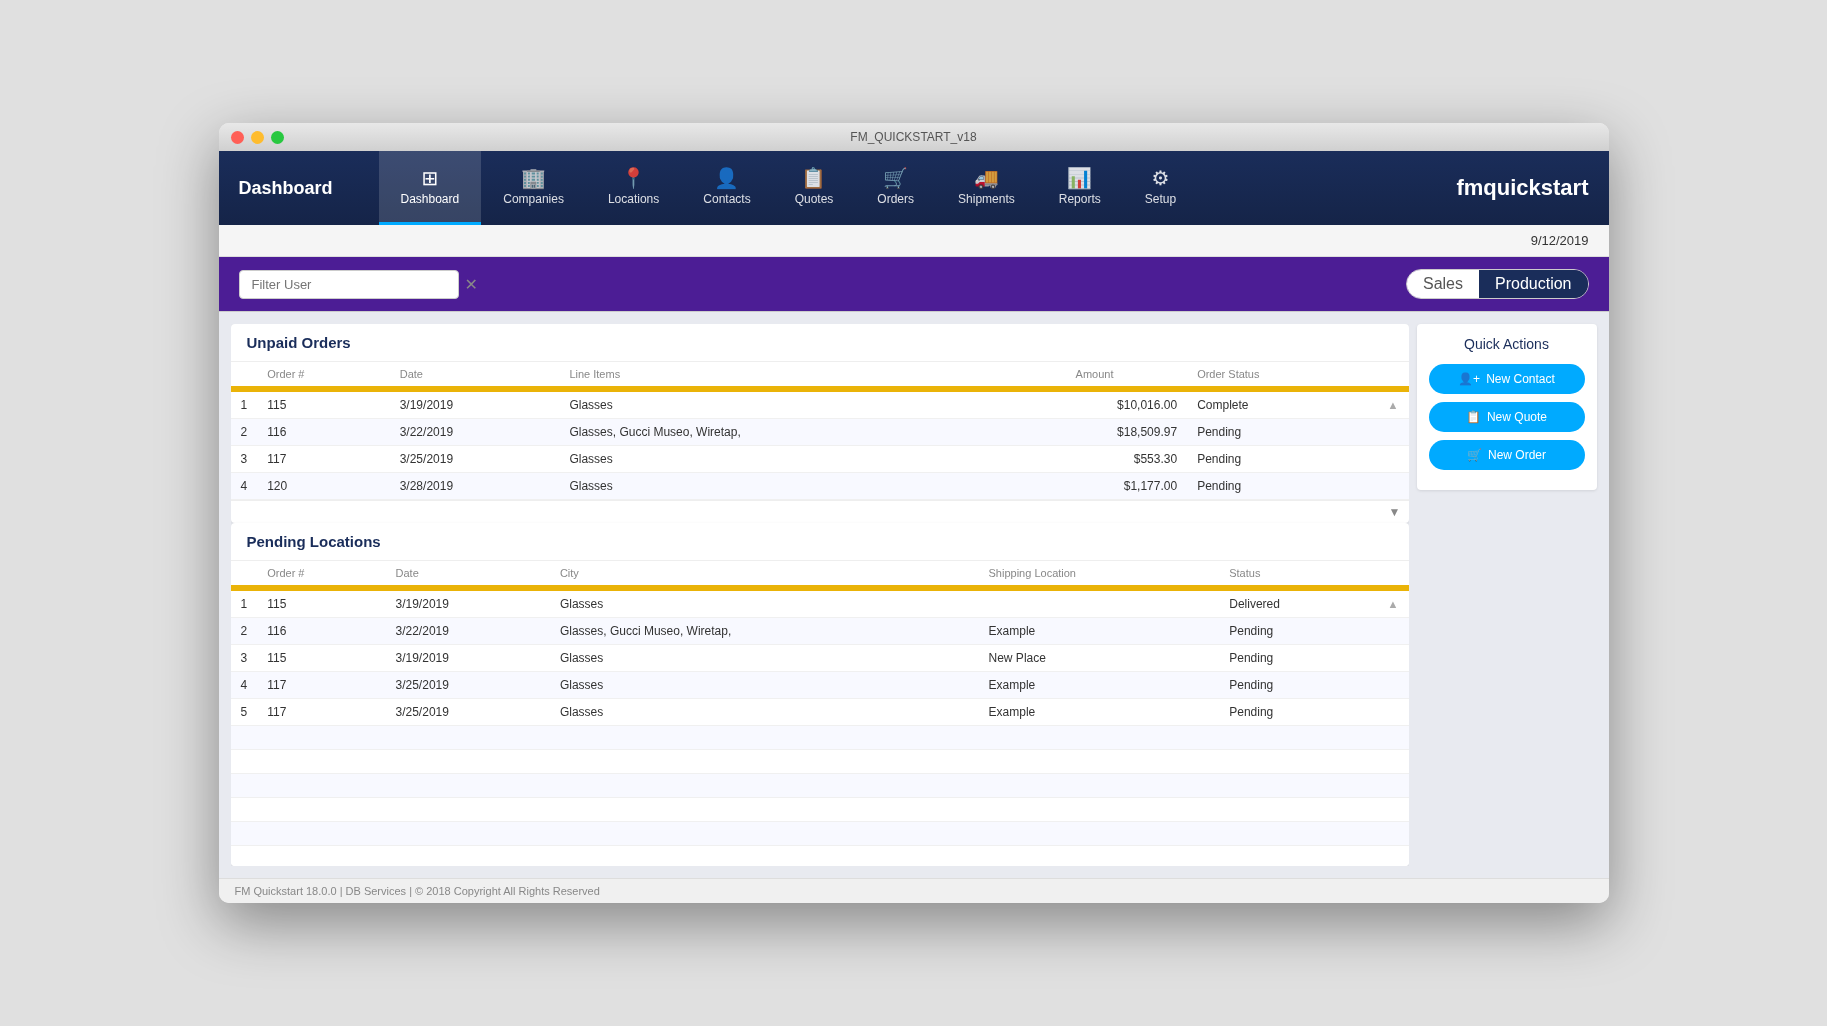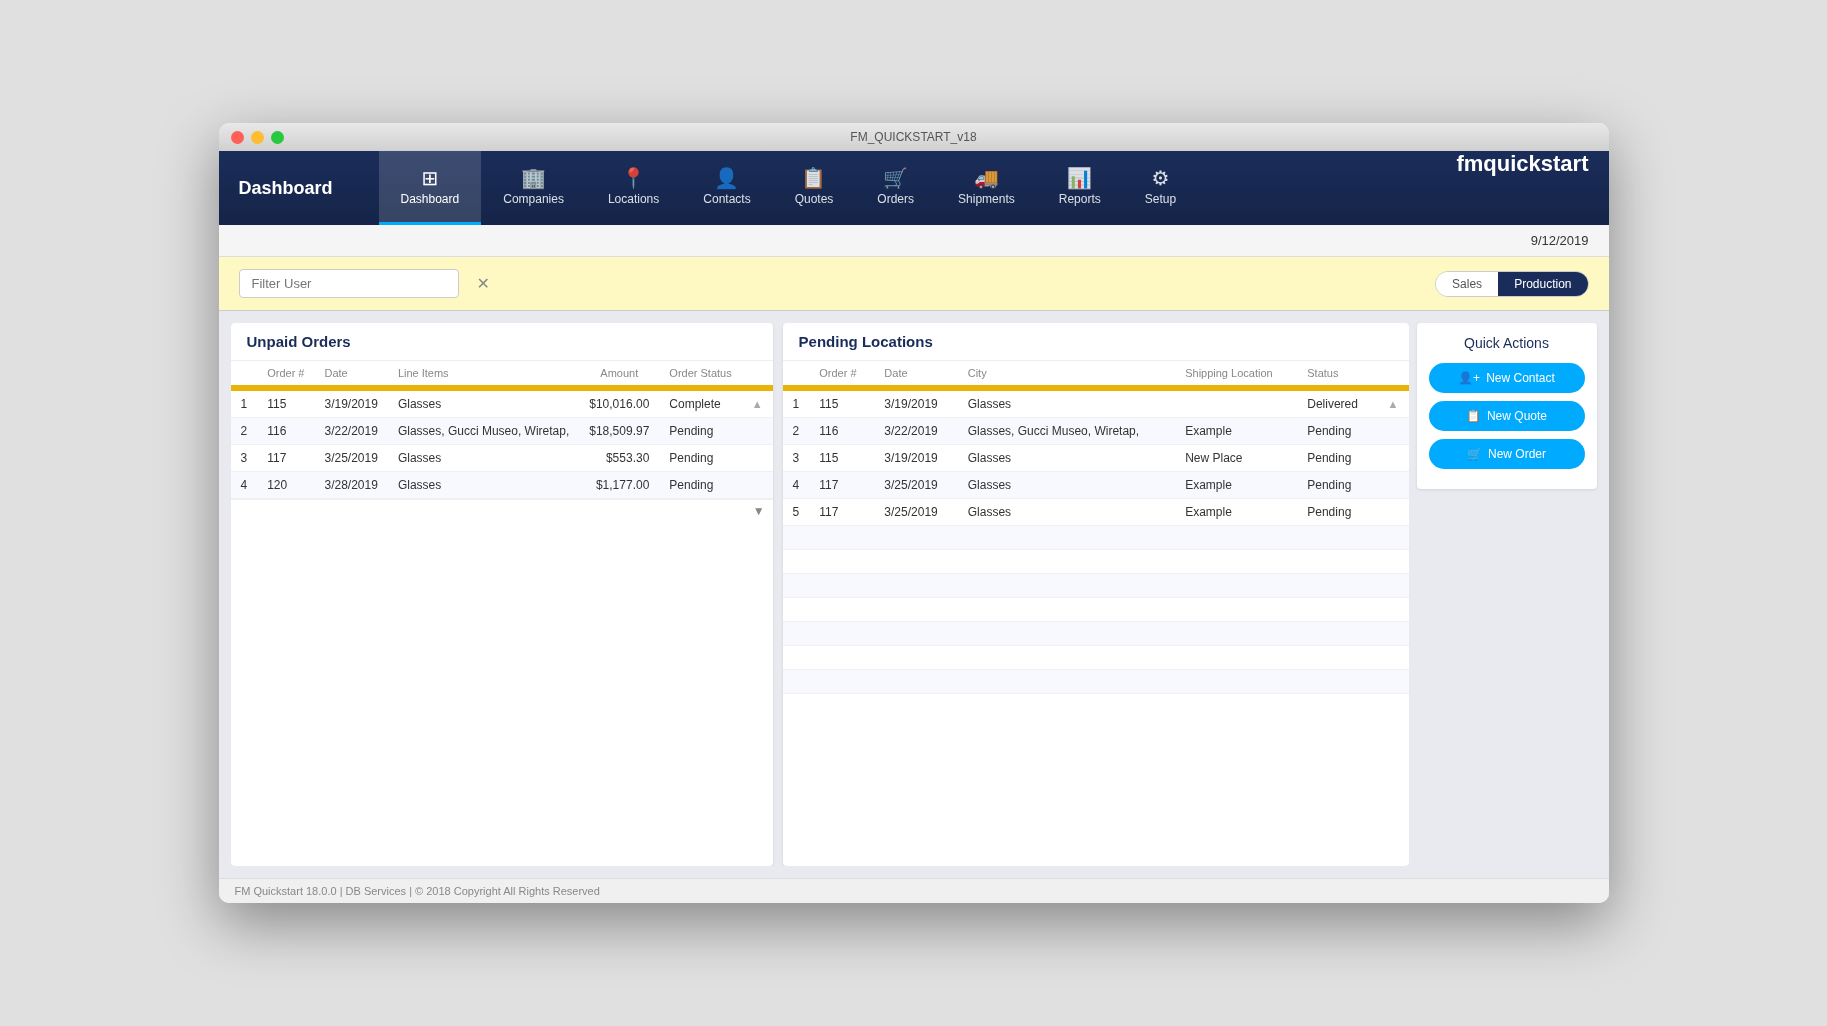--- a/index.html
+++ b/index.html
@@ -88,43 +88,44 @@
       border-bottom: 3px solid #00aaff;
       color: white;
     }
     .nav-icon {
       font-size: 20px;
       line-height: 1;
     }
     .nav-logo {
       margin-left: auto;
       display: flex;
+      align-items: center;
       padding: 0 20px;
       color: white;
       font-size: 22px;
       font-weight: 300;
     }
     .nav-logo span { font-weight: 700; }
     
     .sub-header {
       background: #f5f5f5;
       border-bottom: 1px solid #ddd;
       padding: 8px 20px;
       display: flex;
       justify-content: flex-end;
       font-size: 13px;
       color: #333;
     }
     
     .filter-bar {
-      background: #fef9c3;
+      background: #4c1d95;
       padding: 12px 20px;
       display: flex;
       align-items: center;
-      gap: 22px;
+      gap: 10px;
       border-bottom: 1px solid #ccc;
     }
     .filter-input {
       border: 1px solid #ccc;
       border-radius: 4px;
       padding: 6px 12px;
       font-size: 13px;
       width: 220px;
       background: white;
       color: #999;
@@ -137,21 +138,21 @@
     }
     .filter-toggle {
       display: flex;
       margin-left: auto;
       border-radius: 20px;
       overflow: hidden;
       border: 1px solid #ccc;
     }
     .filter-toggle-btn {
       padding: 5px 16px;
-      font-size: 12px;
+      font-size: 16px;
       cursor: pointer;
       background: white;
       color: #555;
       border: none;
     }
     .filter-toggle-btn.active {
       background: #1a2d5a;
       color: white;
     }
     
@@ -159,22 +160,21 @@
       display: flex;
       flex: 1;
       overflow: hidden;
       background: #e8eaf0;
       gap: 8px;
       padding: 12px;
     }
     .content-left {
       flex: 1;
       display: flex;
-      flex-direction: row;
-      gap: 10px;
+      flex-direction: column;
       overflow: hidden;
     }
     .content-right {
       width: 180px;
       display: flex;
       flex-direction: column;
     }
     
     .table-section {
       background: white;

